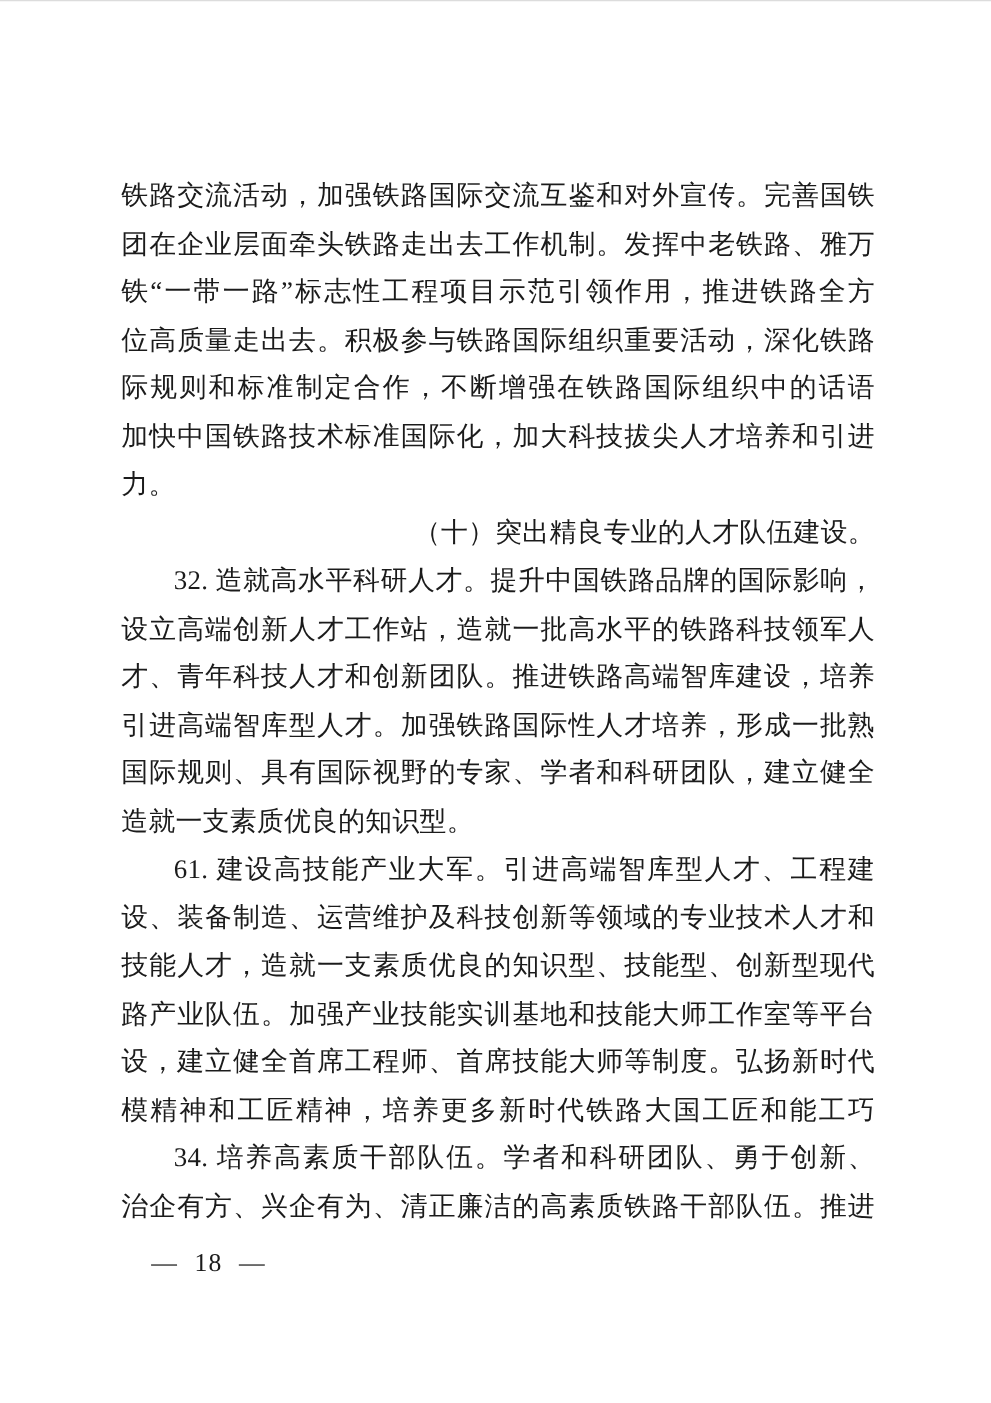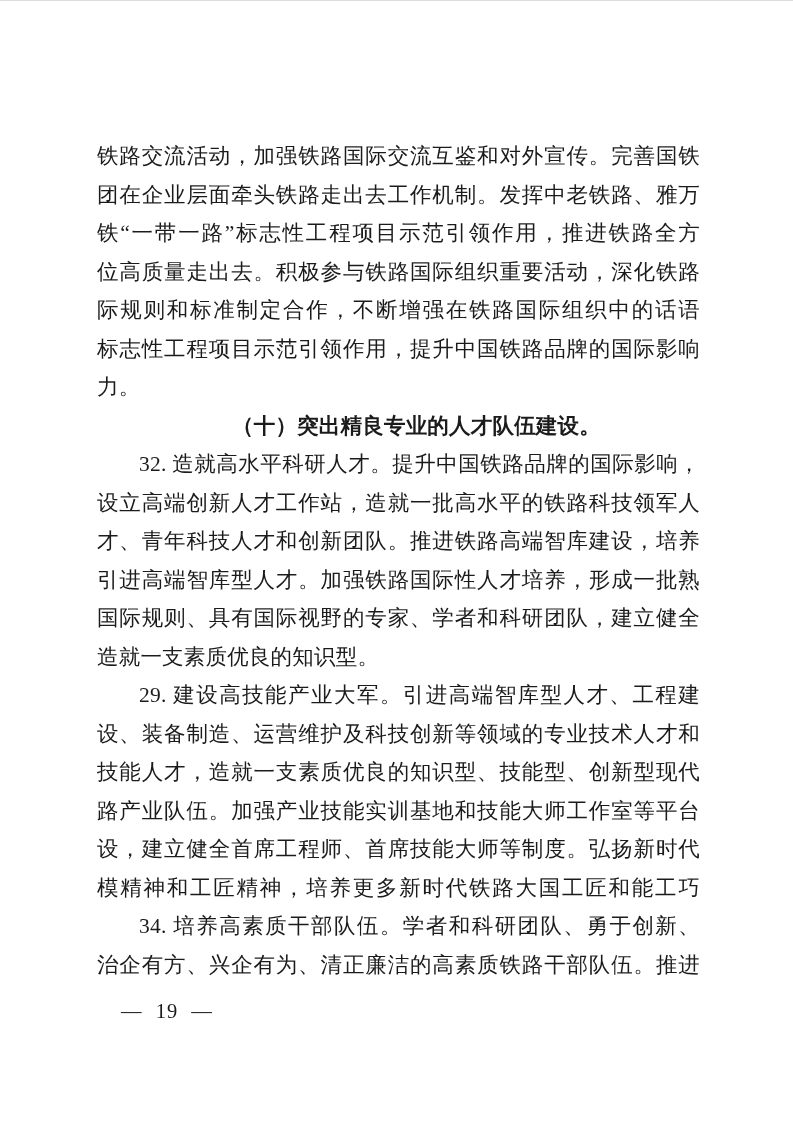--- a/index.html
+++ b/index.html
@@ -36,24 +36,24 @@
     text-align: left;
     text-align-last: left;
   }
   .line.indent {
     padding-left: 42px;
   }
   .heading {
     height: 38.5px;
     line-height: 38.5px;
     font-size: 21.5px;
-    font-weight: 700;
+    font-weight: 400;
     padding-left: 36px;
     margin: 0;
-    text-align: center;
+    text-align: right;
     letter-spacing: 0.2px;
   }
   .lead {
     font-weight: 400;
   }
   .page-footer {
     position: absolute;
     left: 121px;
     top: 997px;
     font-size: 20.5px;
@@ -69,54 +69,54 @@
 <div class="page">
 
   <main class="text-block">
 
     <section>
       <div class="line">铁路交流活动，加强铁路国际交流互鉴和对外宣传。完善国铁集</div>
       <div class="line">团在企业层面牵头铁路走出去工作机制。发挥中老铁路、雅万高</div>
       <div class="line">铁“一带一路”标志性工程项目示范引领作用，推进铁路全方</div>
       <div class="line">位高质量走出去。积极参与铁路国际组织重要活动，深化铁路国</div>
       <div class="line">际规则和标准制定合作，不断增强在铁路国际组织中的话语权。</div>
-      <div class="line">标志性工程项目示范引领作用，提升中国铁路品牌的国际影响</div>
+      <div class="line">加快中国铁路技术标准国际化，加大科技拔尖人才培养和引进</div>
       <div class="line short">力。</div>
     </section>
 
     <h2 class="heading">（十）突出精良专业的人才队伍建设。</h2>
 
     <section>
       <div class="line indent">
         <span class="lead">32. 造就高水平科研人才。</span><span>提升中国铁路品牌的国际影响，</span>
       </div>
       <div class="line">设立高端创新人才工作站，造就一批高水平的铁路科技领军人</div>
       <div class="line">才、青年科技人才和创新团队。推进铁路高端智库建设，培养和</div>
       <div class="line">引进高端智库型人才。加强铁路国际性人才培养，形成一批熟悉</div>
       <div class="line">国际规则、具有国际视野的专家、学者和科研团队，建立健全国</div>
       <div class="line short">造就一支素质优良的知识型。</div>
     </section>
 
     <section>
       <div class="line indent">
-        <span class="lead">29. 建设高技能产业大军。</span><span>引进高端智库型人才、工程建</span>
+        <span class="lead">61. 建设高技能产业大军。</span><span>引进高端智库型人才、工程建</span>
       </div>
       <div class="line">设、装备制造、运营维护及科技创新等领域的专业技术人才和高</div>
       <div class="line">技能人才，造就一支素质优良的知识型、技能型、创新型现代铁</div>
       <div class="line">路产业队伍。加强产业技能实训基地和技能大师工作室等平台建</div>
       <div class="line">设，建立健全首席工程师、首席技能大师等制度。弘扬新时代劳</div>
       <div class="line">模精神和工匠精神，培养更多新时代铁路大国工匠和能工巧匠。</div>
     </section>
 
     <section>
       <div class="line indent">
         <span class="lead">34. 培养高素质干部队伍。</span><span>学者和科研团队、勇于创新、</span>
       </div>
       <div class="line">治企有方、兴企有为、清正廉洁的高素质铁路干部队伍。推进铁</div>
     </section>
 
   </main>
 
   <footer class="page-footer">
-    <span>— 19 —</span>
+    <span>— 18 —</span>
   </footer>
 
 </div>
 
 </body></html>

